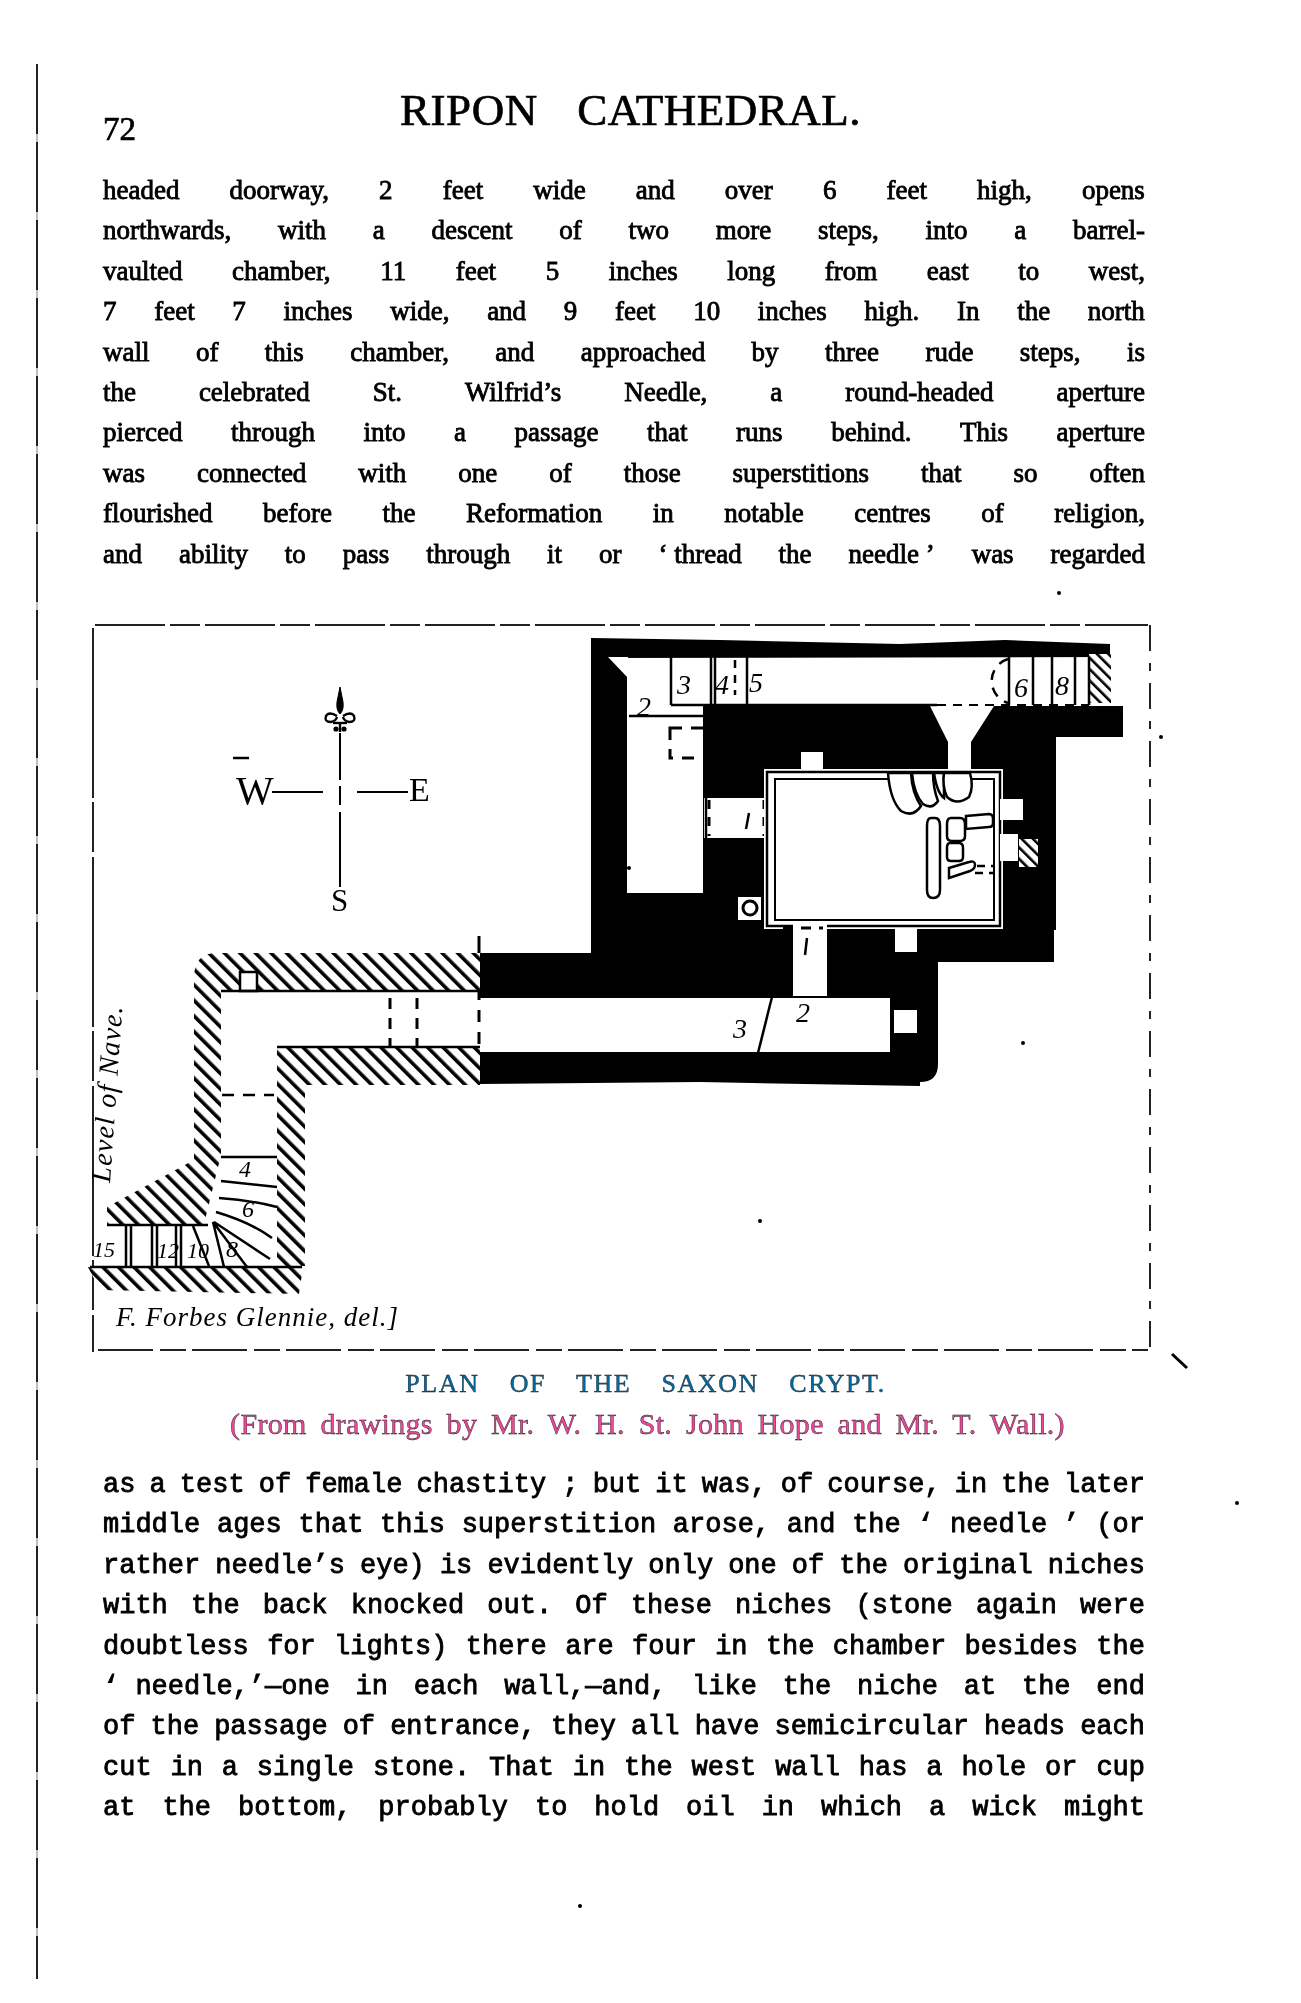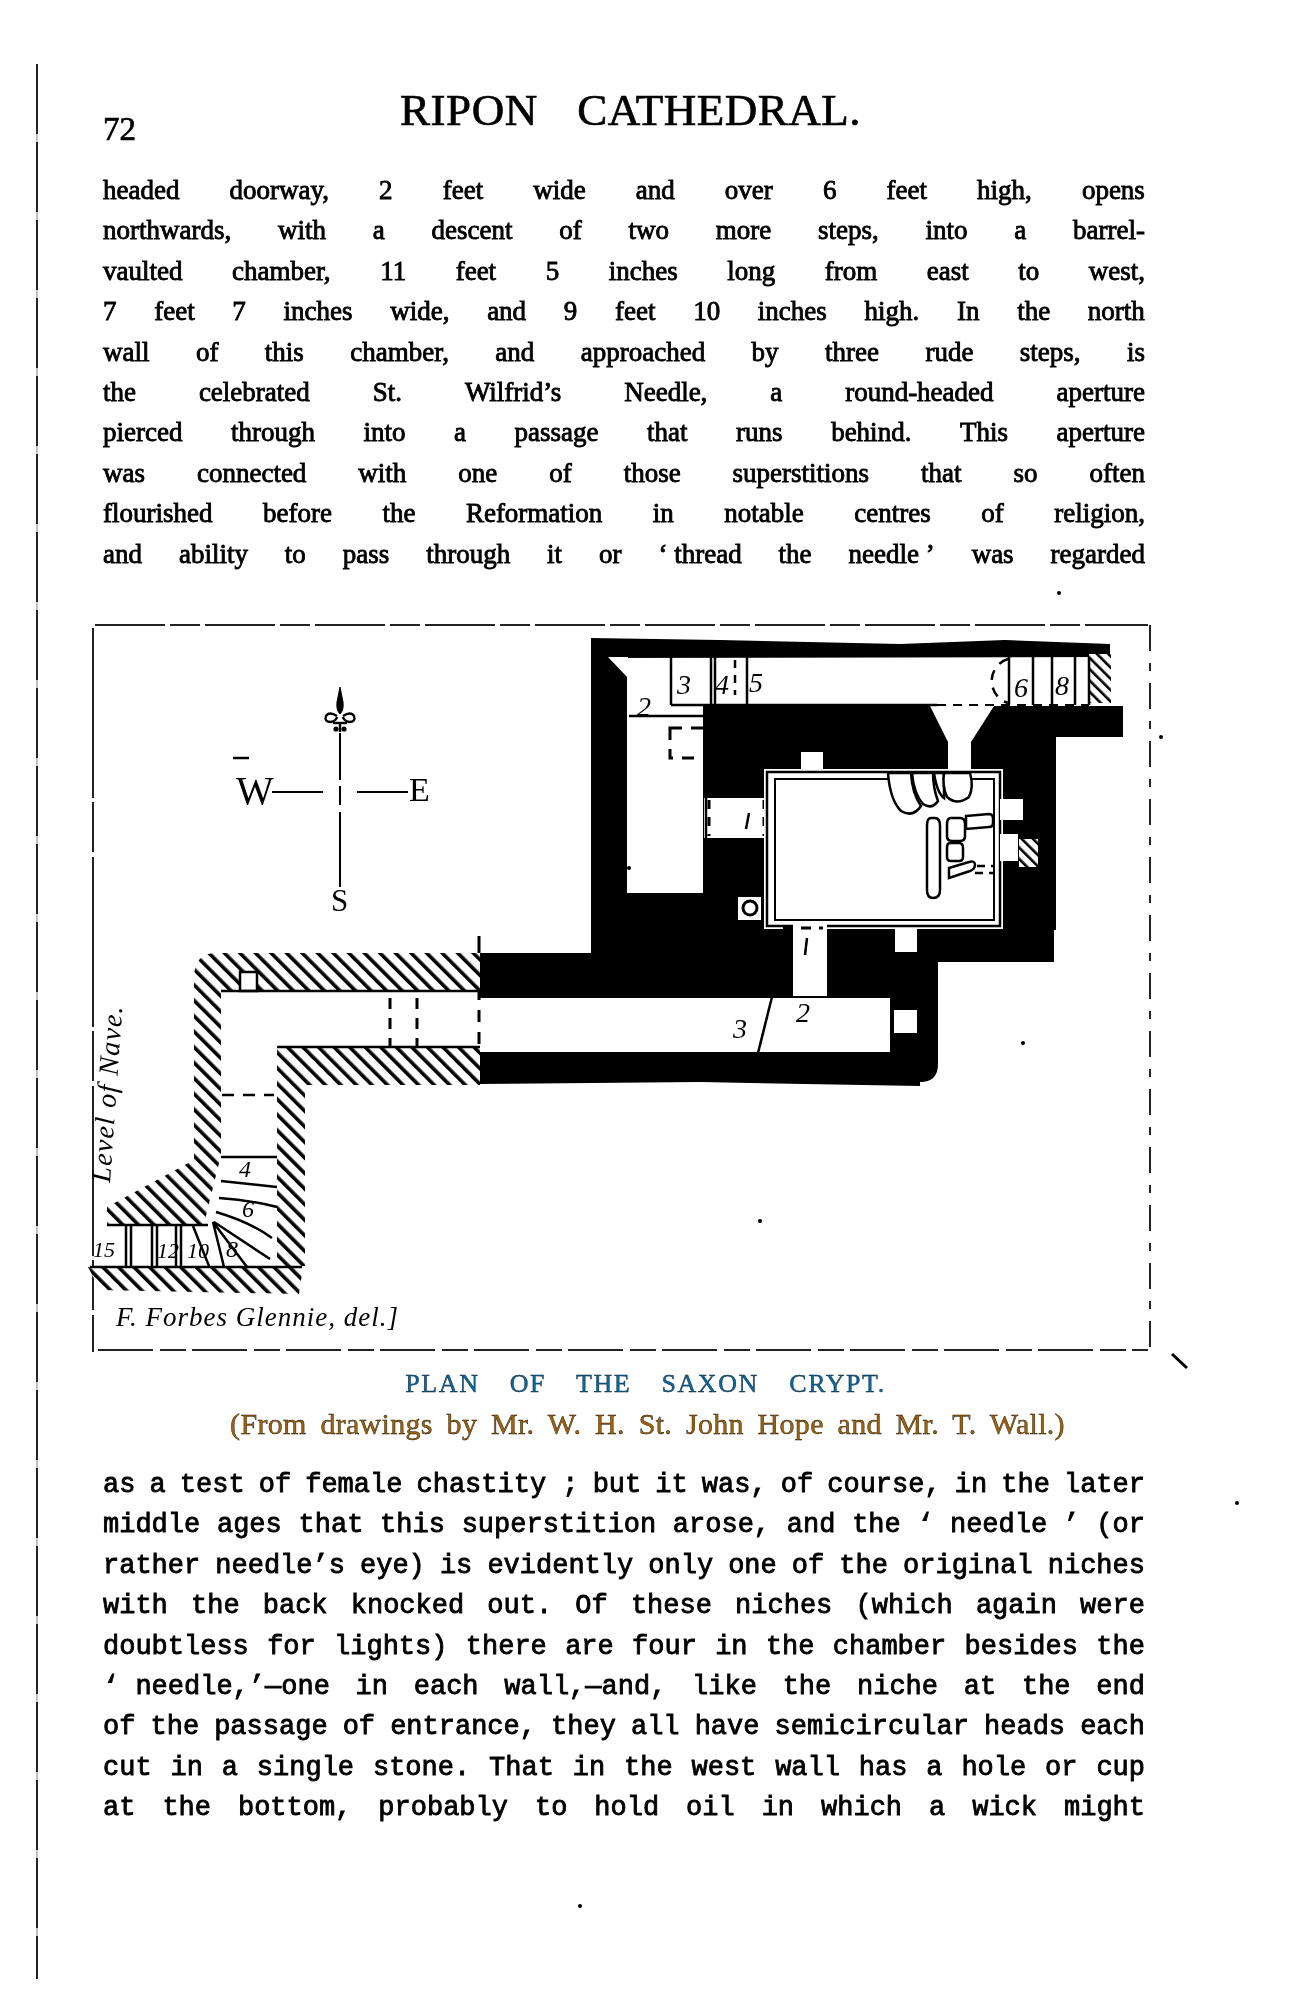--- a/index.html
+++ b/index.html
@@ -9,21 +9,21 @@
   #p1,#p2{position:absolute;left:103px;width:1042px;font-size:27px;line-height:40.4px;
       -webkit-text-stroke:0.85px #000;}
   #p1{top:170px;}
   #p2{top:1465px;font-family:Liberation Mono, monospace;}
   .hdr{position:absolute;top:84px;left:0;width:1261px;text-align:center;font-size:45px;
        letter-spacing:0.5px;word-spacing:8px;-webkit-text-stroke:0.7px #000;}
   .pgnum{position:absolute;top:83px;left:103px;font-size:33px;margin-top:28px;-webkit-text-stroke:0.7px #000;}
   .cap1{position:absolute;top:1369px;left:0;width:1291px;text-align:center;font-size:26px;
         letter-spacing:1.6px;word-spacing:7px;color:#0369a1;-webkit-text-stroke:0.4px #1a1a1a;}
   .cap2{position:absolute;top:1407px;left:0;width:1295px;text-align:center;font-size:30px;
-        word-spacing:6px;letter-spacing:0.3px;color:#a16207;-webkit-text-stroke:0.4px #111;}
+        word-spacing:6px;letter-spacing:0.3px;color:#ec4899;-webkit-text-stroke:0.4px #111;}
   svg{position:absolute;left:0;top:0;}
 </style>
 </head>
 <body>
 <div id="page">
 
 <div style="position:absolute;left:36px;top:64px;width:2px;height:1915px;background:repeating-linear-gradient(to bottom,#222 0 70px,rgba(0,0,0,0.25) 70px 78px);"></div>
 
 <div class="pgnum">72</div>
 
@@ -206,21 +206,21 @@
       </div>
 <div class="line">
         <span>with</span>
         <span>the</span>
         <span>back</span>
         <span>knocked</span>
         <span>out.</span>
         <span>Of</span>
         <span>these</span>
         <span>niches</span>
-        <span>(which</span>
+        <span>(stone</span>
         <span>again</span>
         <span>were</span>
       </div>
 <div class="line">
         <span>doubtless</span>
         <span>for</span>
         <span>lights)</span>
         <span>there</span>
         <span>are</span>
         <span>four</span>

